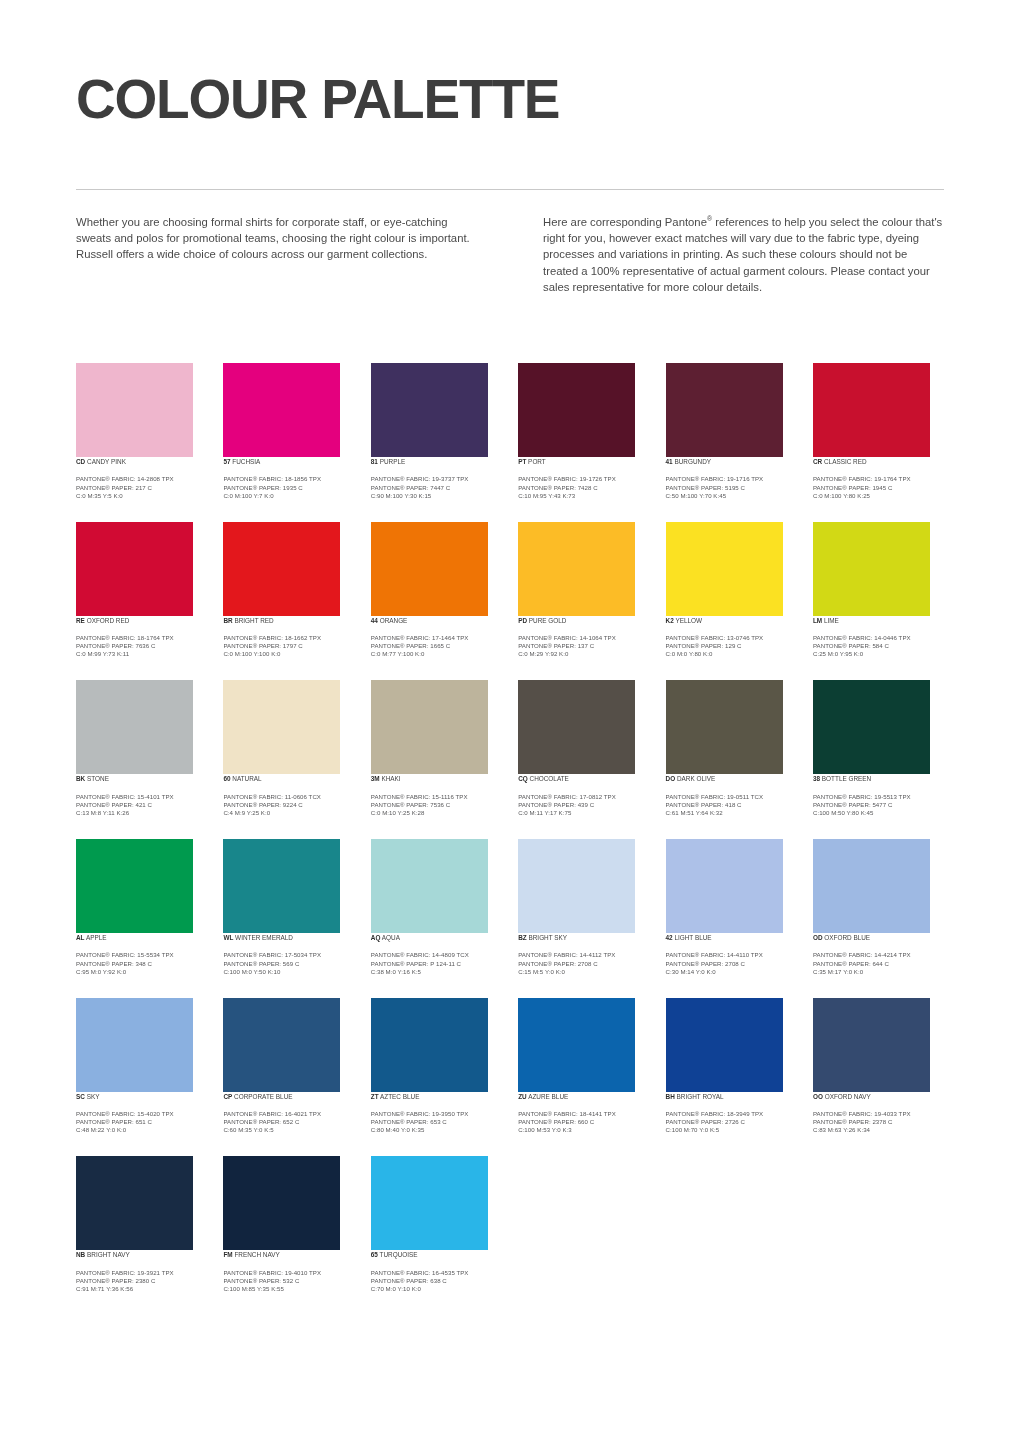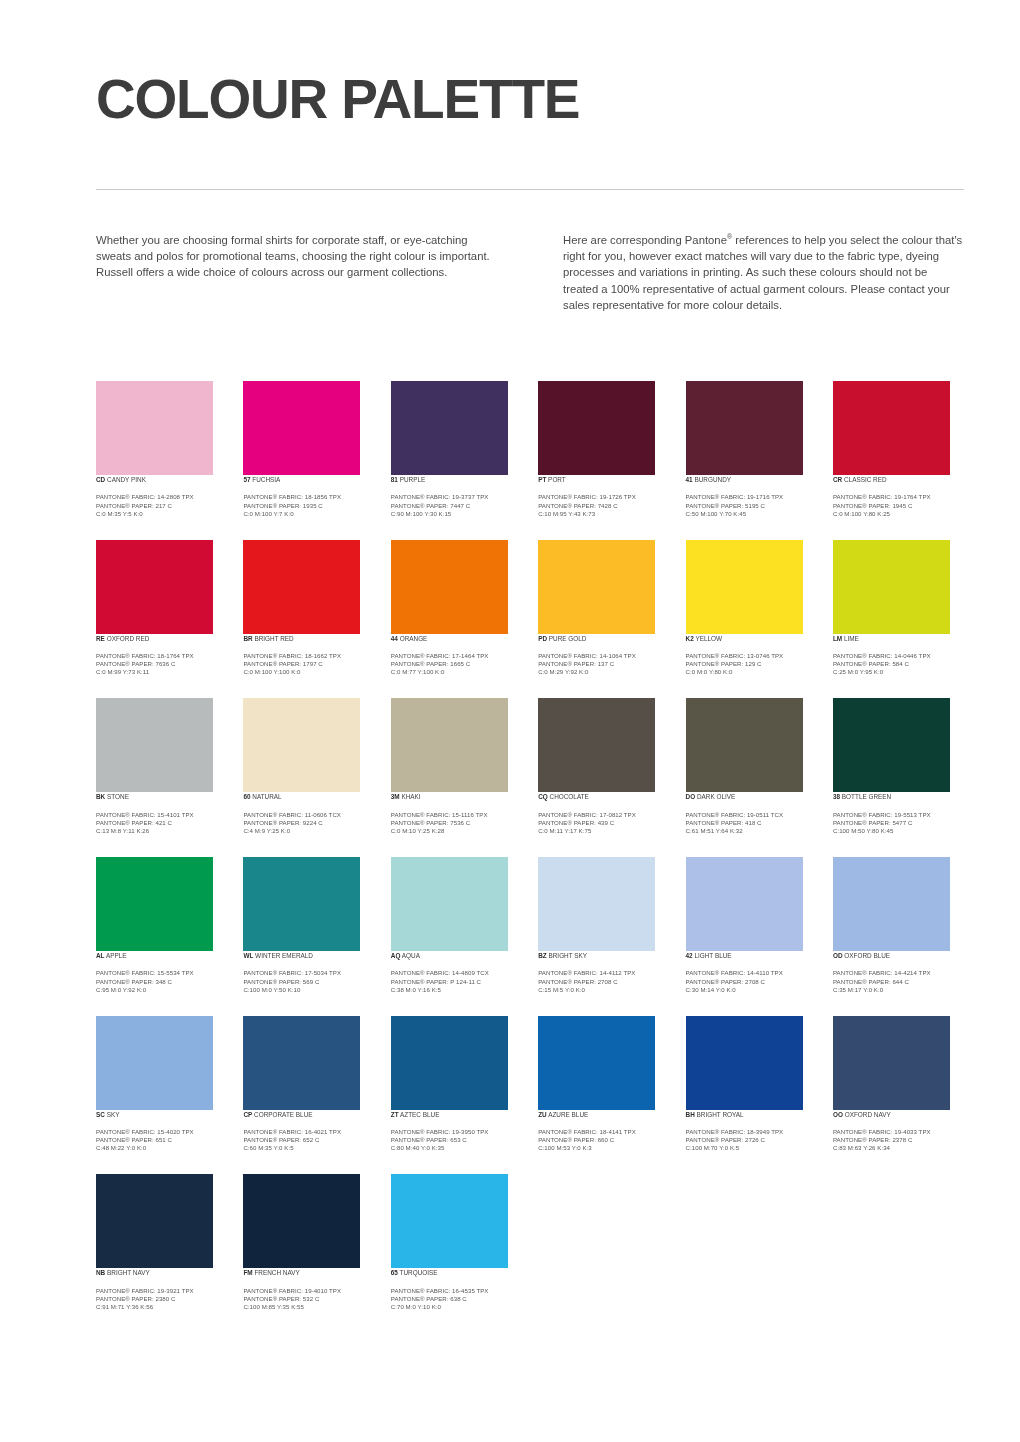--- a/index.html
+++ b/index.html
@@ -15,21 +15,21 @@
     color: #3f3f3f;
     position: relative;
     overflow: hidden;
   }
 
   .page {
     position: absolute;
     left: 0; top: 0;
     width: 1020px;
     height: 1442px;
-    padding: 0 96px;
+    padding: 0 76px;
   }
 
   
   .page-title {
     font-size: 55px;
     font-weight: bold;
     letter-spacing: -1.2px;
     color: #3d3d3d;
     line-height: 1;
     margin-top: 72px;
@@ -37,21 +37,21 @@
 
   .title-rule {
     margin-top: 62px;
     border-top: 1px solid #c9c9c9;
     width: 868px;
   }
 
   
   .intro {
     display: flex;
-    margin-top: 42px;
+    margin-top: 24px;
     width: 868px;
     gap: 28px;
   }
 
   .intro-col {
     width: 415px;
     font-size: 11.3px;
     line-height: 16.2px;
     color: #4a4a4a;
   }

